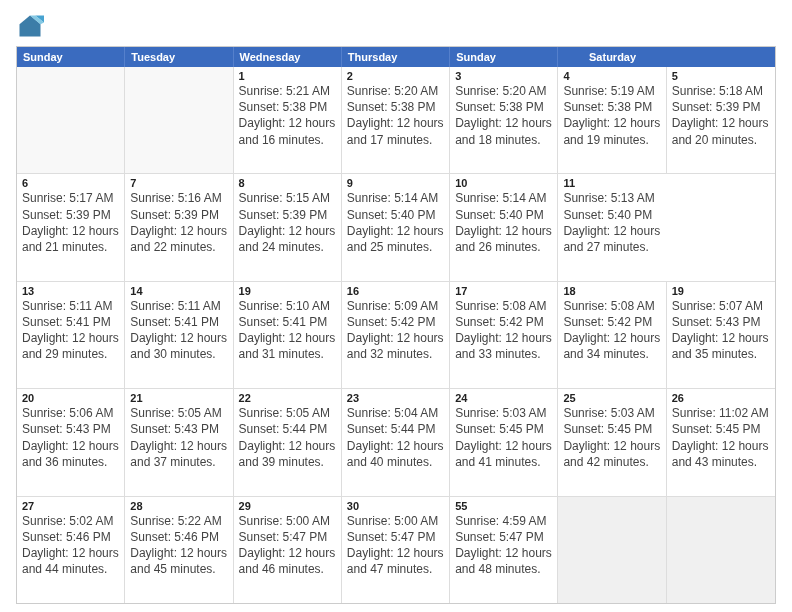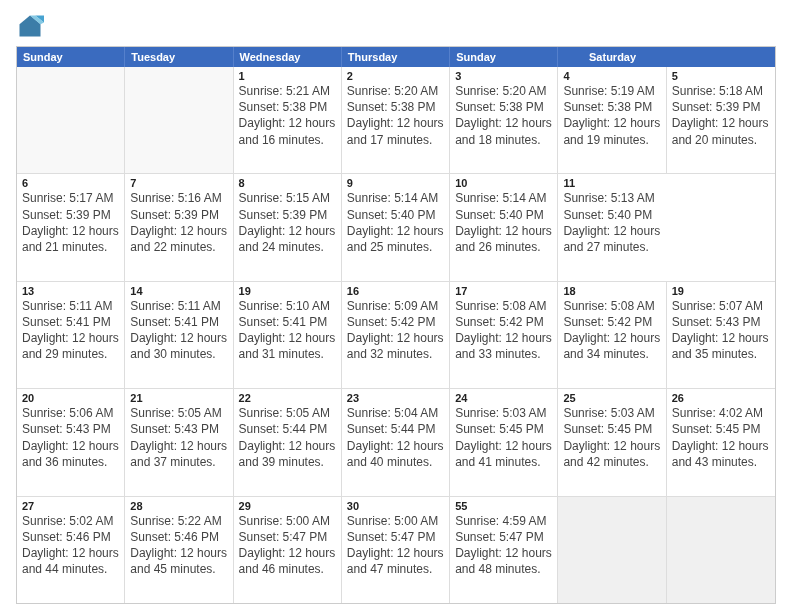--- a/index.html
+++ b/index.html
@@ -312,21 +312,21 @@
           </div>
           <div class="cal-cell">
             <span class="day-num">25</span>
             <div class="day-info">Sunrise: 5:03 AM
 Sunset: 5:45 PM
 Daylight: 12 hours
 and 42 minutes.</div>
           </div>
           <div class="cal-cell">
             <span class="day-num">26</span>
-            <div class="day-info">Sunrise: 4:02 AM
+            <div class="day-info">Sunrise: 11:02 AM
 Sunset: 5:45 PM
 Daylight: 12 hours
 and 43 minutes.</div>
           </div>
         </div>
         <div class="cal-row">
           <div class="cal-cell">
             <span class="day-num">27</span>
             <div class="day-info">Sunrise: 5:02 AM
 Sunset: 5:46 PM

